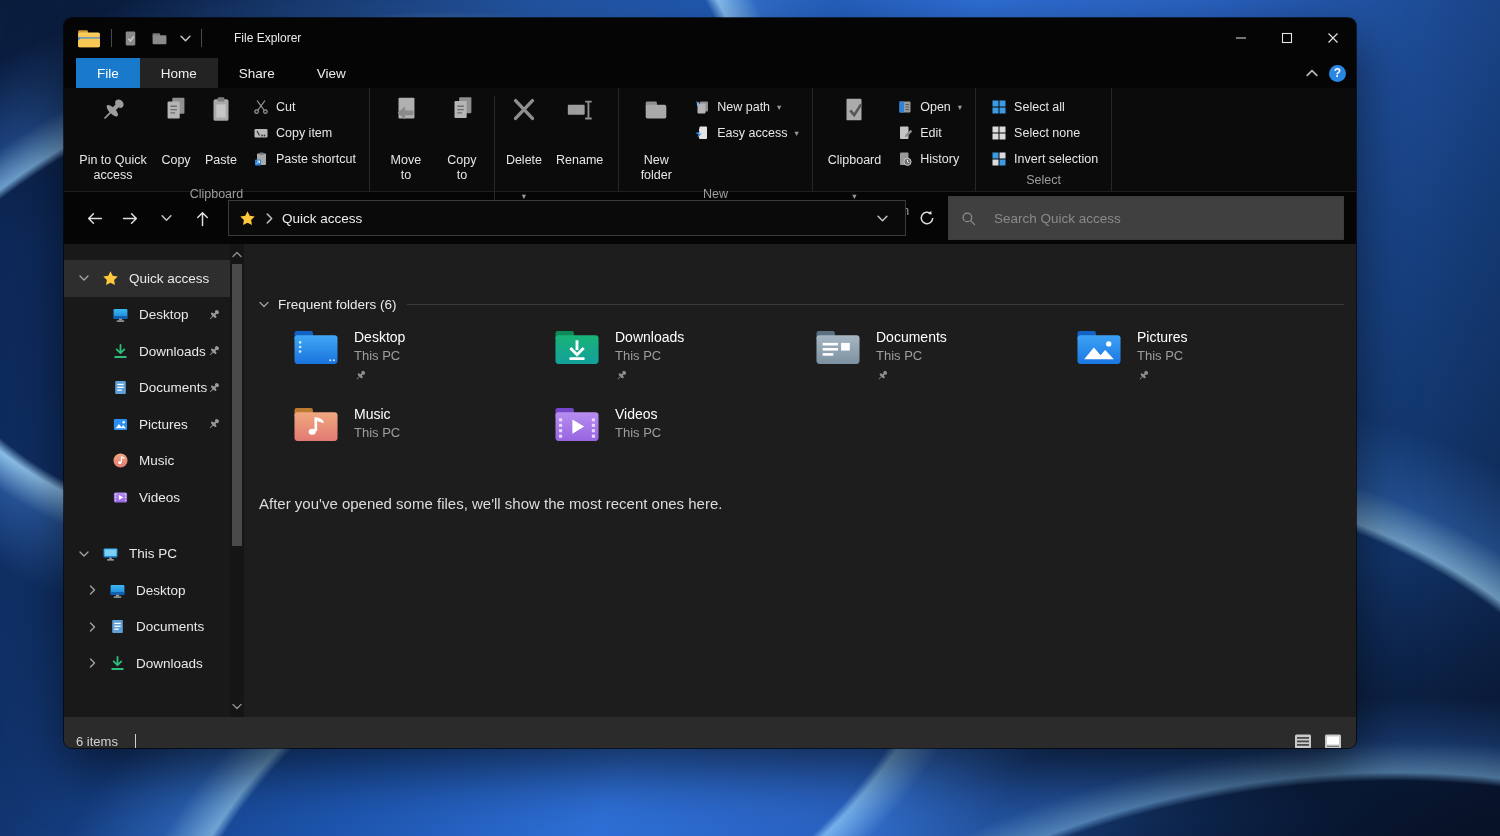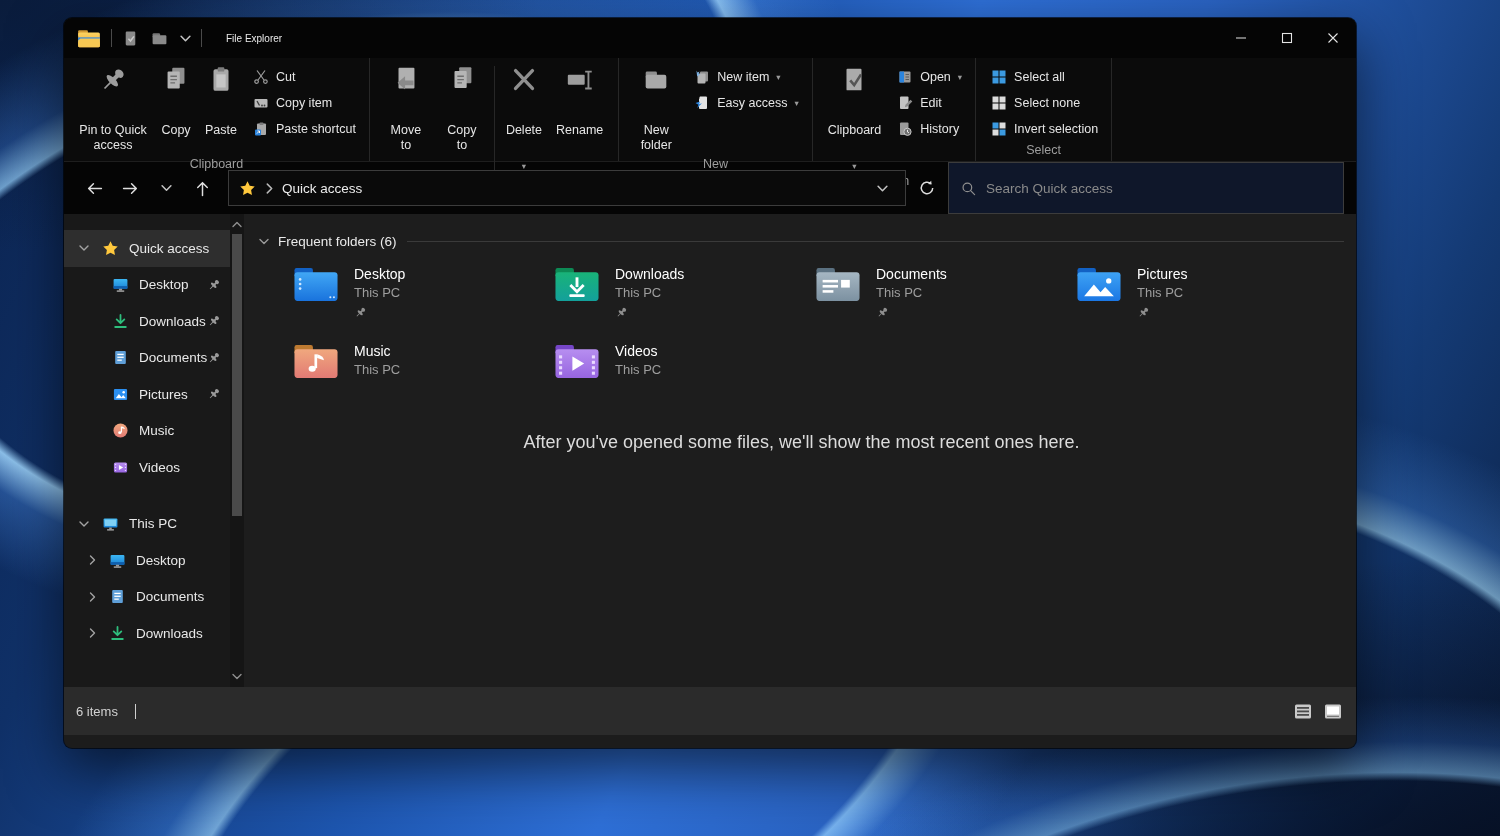--- a/index.html
+++ b/index.html
@@ -26,21 +26,21 @@
   .window { position:absolute; left:64px; top:18px; width:1292px; height:730px;
     background:#1c1c1c; border-radius:8px; overflow:hidden;
     box-shadow:0 22px 55px rgba(0,0,0,.6), 0 0 0 1px rgba(0,0,0,.65); }
 
   
   .titlebar { height:40px; background:#050505; display:flex; align-items:center; color:#e9e9e9; }
   .app-ic { width:24px; height:21px; margin-left:13px; }
   .tb-sep { width:1px; height:18px; background:#4a4a4a; margin:0 10px; }
   .qat { display:flex; align-items:center; gap:12px; }
   .qat svg { display:block; }
-  .tb-title { margin-left:14px; font-size:10px; }
+  .tb-title { margin-left:22px; font-size:12px; }
   .win-ctrls { margin-left:auto; display:flex; height:100%; }
   .wc { width:46px; height:100%; display:flex; align-items:center; justify-content:center; color:#e4e4e4; }
   .wc svg { width:12px; height:12px; }
 
   
   .tabs { height:30px; background:#050505; display:flex; position:relative; padding-left:12px; }
   .tab { padding:0 21px; display:flex; align-items:center; font-size:13.5px; color:#ececec; }
   .tab.file { background:#1979ca; color:#fff; }
   .tab.active { background:#232323; }
   .tabs-right { position:absolute; right:10px; top:0; height:100%; display:flex; align-items:center; gap:11px; }
@@ -66,21 +66,21 @@
   .nav-btn { width:36px; height:34px; display:flex; align-items:center; justify-content:center; color:#dedede; flex:none; }
   .nav-btn svg { width:17px; height:17px; }
   .nav-btn.small svg { width:11px; height:8px; color:#c3c3c3; }
   .addr-box { height:36px; width:678px; margin-left:8px; border:1px solid #3c3c3c; background:#0a0a0a; display:flex; align-items:center; padding:0 10px; color:#ececec; font-size:13.5px; flex:none; }
   .addr-box .star { width:17px; height:17px; flex:none; }
   .addr-box .crumb-chev { width:7px; height:11px; color:#b9b9b9; margin:0 9px 0 10px; flex:none; }
   .addr-dd { margin-left:auto; width:26px; display:flex; justify-content:center; color:#c3c3c3; }
   .addr-dd svg { width:11px; height:7px; }
   .refresh-btn { width:42px; height:34px; display:flex; align-items:center; justify-content:center; color:#dedede; flex:none; }
   .refresh-btn svg { width:16px; height:16px; }
-  .search-box { height:52px; flex:1; border:1px solid #3c3c3c; background:#0f172a; display:flex; align-items:center; padding:0 12px; gap:10px; }
+  .search-box { height:44px; flex:1; border:1px solid #3c3c3c; background:#404040; display:flex; align-items:center; padding:0 12px; gap:18px; }
   .search-box svg { width:15px; height:15px; color:#8f8f8f; flex:none; }
   .search-box input { flex:1; background:transparent; border:none; outline:none; color:#cfcfcf; font-size:13.5px; font-family:inherit; }
   .search-box input::placeholder { color:#8a8a8a; opacity:1; }
 
   
   .bodyrow { display:flex; height:473px; background:#1d1d1d; }
   .sidebar { width:166px; background:#191919; padding-top:16px; font-size:13.5px; color:#e8e8e8; flex:none; }
   .srow { height:36.5px; display:flex; align-items:center; position:relative; }
   .srow.sel { background:#2e2e2e; }
   .srow .chev { width:10px; height:10px; margin-left:15px; color:#a3a3a3; flex:none; }
@@ -88,32 +88,32 @@
   .srow.indent .chev, .srow.indent .chev-spacer { margin-left:25px; }
   .srow .mi { width:17px; height:17px; margin-left:13px; flex:none; }
   .srow .lbl { margin-left:10px; white-space:nowrap; }
   .srow .spin { position:absolute; right:9px; top:11px; width:14px; height:14px; color:#9a9a9a; }
   .sgap { height:10px; }
   .sscroll { width:14px; background:#151515; position:relative; flex:none; }
   .sscroll .sarr { position:absolute; left:2px; width:10px; height:9px; color:#8f8f8f; }
   .sscroll .up { top:6px; } .sscroll .dn { bottom:6px; }
   .sscroll .thumb { position:absolute; left:2px; top:20px; width:10px; height:282px; background:#4a4a4a; }
 
-  .content { flex:1; padding:17px 12px 2px 15px; }
+  .content { flex:1; padding:17px 12px 2px 15px;margin-top:33px; }
   .sect-head { display:flex; align-items:center; color:#eaeaea; font-size:13.5px; height:20px; }
   .sect-head .hchev { width:10px; height:7px; color:#9a9a9a; margin-right:9px; flex:none; }
   .sect-head .rule { flex:1; height:1px; background:#3a3a3a; margin-left:10px; }
   .tiles { display:grid; grid-template-columns:repeat(4, 261px); row-gap:22px; margin:13px 0 0 32px; }
   .tile { display:flex; gap:13px; height:55px; }
   .tile .fic { width:50px; height:41px; flex:none; }
   .tile-name { font-size:14px; color:#fff; line-height:1.45; }
   .tile-loc { font-size:13px; color:#9e9e9e; line-height:1.35; }
   .tile-pin { width:13px; height:13px; color:#8f8f8f; margin-top:4px; }
   .recent-wrap { margin-top:36px; }
-  .empty-msg { margin-top:32px; text-align:center; color:#dcdcdc; font-size:18px; }
+  .empty-msg { margin-top:32px; text-align:left; color:#dcdcdc; font-size:15px; }
 
   
   .statusbar { height:48px; background:#2b2b2b; display:flex; align-items:center; padding:0 12px; color:#d2d2d2; font-size:13px; }
   .sb-sep { width:1.5px; height:15px; background:#cfcfcf; margin-left:17px; }
   .sb-views { margin-left:auto; display:flex; gap:9px; }
   .sb-views .vbtn { width:21px; height:19px; display:flex; align-items:center; justify-content:center; }
   .sb-views svg { width:19px; height:17px; }
 </style>
 </head>
 <body>
@@ -464,20 +464,32 @@
             </svg>
           </div>
         <div class="wc">
             <svg>
               <use href="#win-close"></use>
             </svg>
           </div>
       </div>
     </div>
 
+    <div class="tabs">
+      <div class="tab file">File</div>
+      <div class="tab active">Home</div>
+      <div class="tab">Share</div>
+      <div class="tab">View</div>
+      <div class="tabs-right">
+        <svg class="rib-collapse">
+            <use href="#chev-up"></use>
+          </svg>
+        <div class="help-btn">?</div>
+      </div>
+    </div>
 
     <div class="ribbon">
 
       <div class="rgroup">
         <div class="rg-content">
           <div class="rbtn-lg w66">
             <svg class="big">
                 <use href="#ic-pin"></use>
               </svg>
             <span>Pin to Quick access</span>
@@ -558,21 +570,21 @@
             <svg class="big">
                 <use href="#rb-newfolder"></use>
               </svg>
             <span>New folder</span>
           </div>
           <div class="rsmall-col">
             <div class="rbtn-sm">
               <svg>
                   <use href="#rb-newitem"></use>
                 </svg>
-              <span>New item</span>
+              <span>New path</span>
               <span class="caret">▾</span>
             </div>
             <div class="rbtn-sm">
               <svg>
                   <use href="#rb-easyaccess"></use>
                 </svg>
               <span>Easy access</span>
               <span class="caret">▾</span>
             </div>
           </div>

